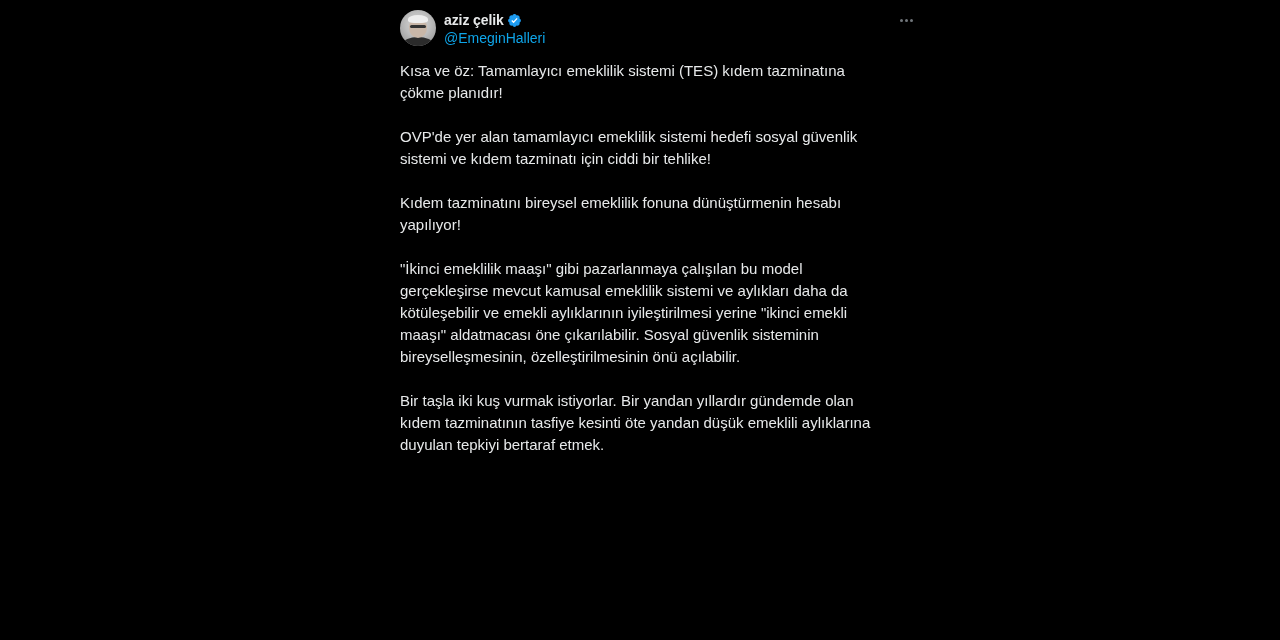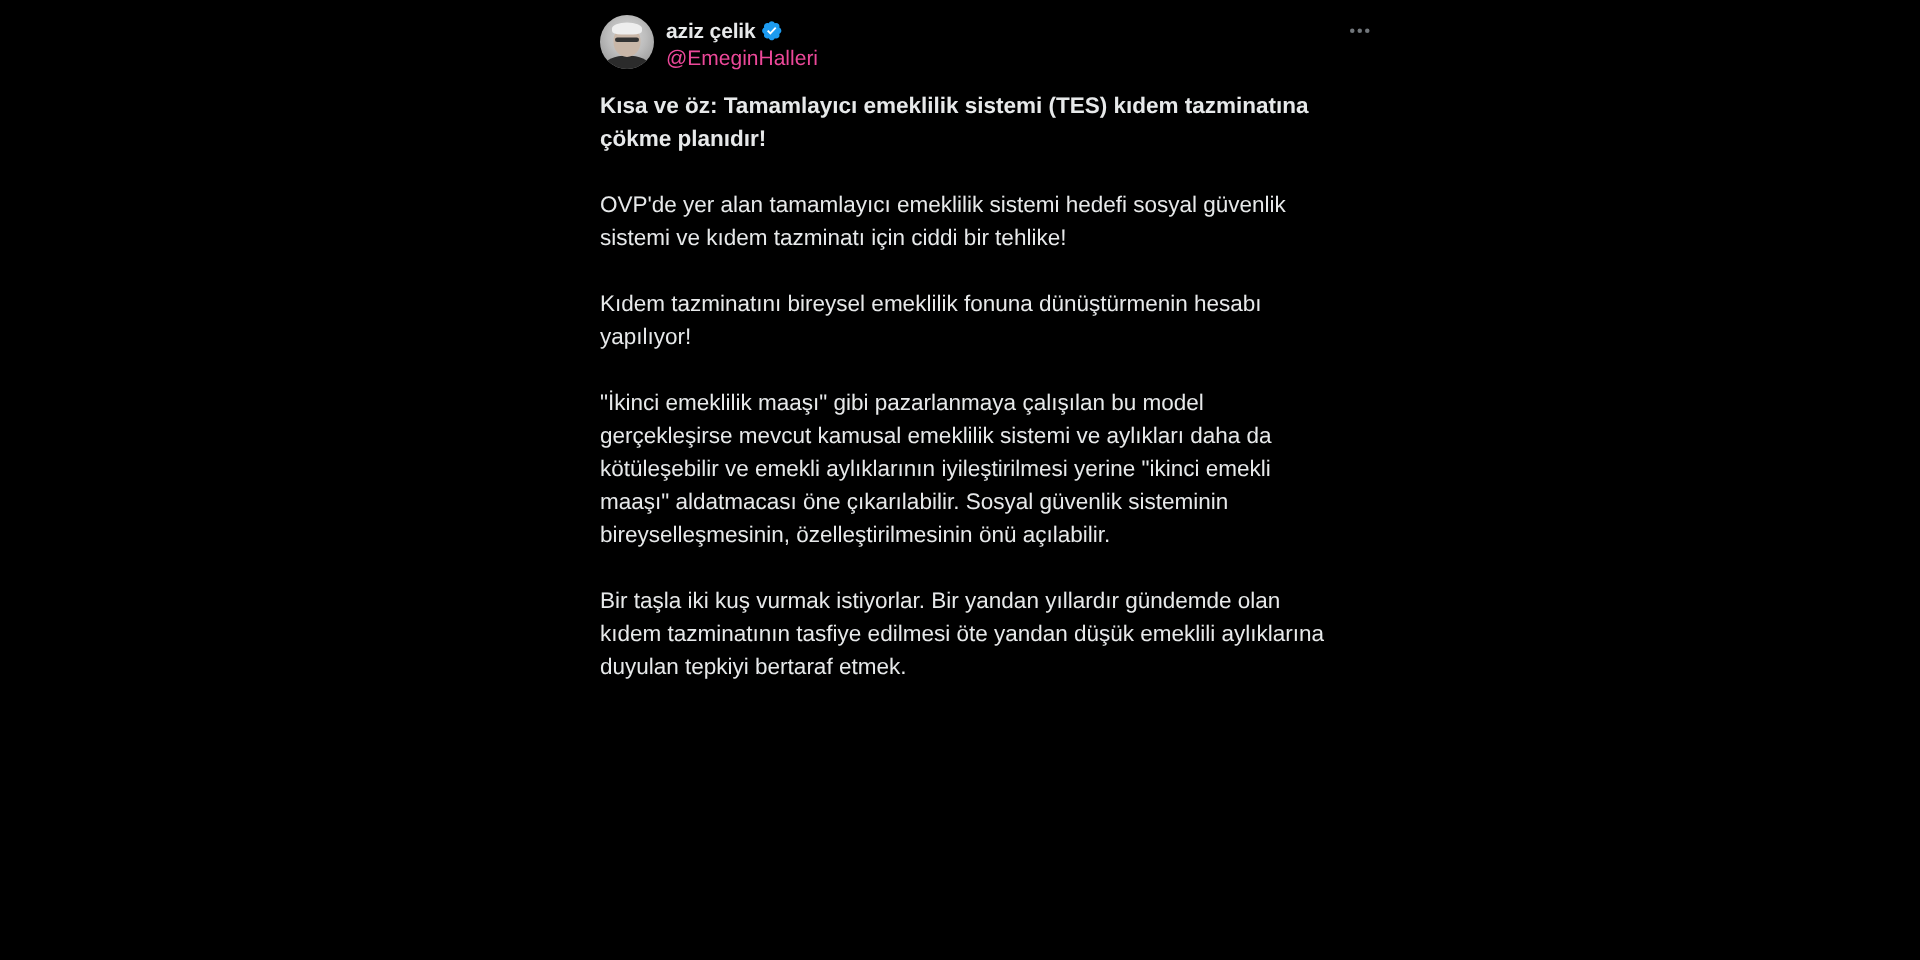--- a/index.html
+++ b/index.html
@@ -92,21 +92,21 @@
       margin-left: 3px;
       width: 15px;
       height: 15px;
       display: inline-block;
     }
     .handle {
       position: absolute;
       left: 44px;
       top: 20px;
       font-size: 14px;
-      color: #ec4899;
+      color: #0ea5e9;
     }
     .more-button {
       position: absolute;
       right: 2px;
       top: 0px;
       width: 24px;
       height: 20px;
       display: flex;
       align-items: center;
       justify-content: center;
@@ -126,21 +126,21 @@
       width: 528px;
       font-size: 15px;
       line-height: 22px;
       color: #e7e9ea;
     }
     .para {
       margin: 0 0 22px 0;
       white-space: pre-line;
     }
     .para.bold {
-      font-weight: bold;
+      font-weight: normal;
     }
   </style>
 </head>
 <body>
 
 <div class="tweet">
   <div class="header">
     <div class="avatar">
       <div class="shirt"></div>
       <div class="face"></div>
@@ -170,16 +170,16 @@
     <p class="para">OVP'de yer alan tamamlayıcı emeklilik sistemi hedefi sosyal güvenlik
 sistemi ve kıdem tazminatı için ciddi bir tehlike!</p>
     <p class="para">Kıdem tazminatını bireysel emeklilik fonuna dünüştürmenin hesabı
 yapılıyor!</p>
     <p class="para">"İkinci emeklilik maaşı" gibi pazarlanmaya çalışılan bu model
 gerçekleşirse mevcut kamusal emeklilik sistemi ve aylıkları daha da
 kötüleşebilir ve emekli aylıklarının iyileştirilmesi yerine "ikinci emekli
 maaşı" aldatmacası öne çıkarılabilir. Sosyal güvenlik sisteminin
 bireyselleşmesinin, özelleştirilmesinin önü açılabilir.</p>
     <p class="para">Bir taşla iki kuş vurmak istiyorlar. Bir yandan yıllardır gündemde olan
-kıdem tazminatının tasfiye edilmesi öte yandan düşük emeklili aylıklarına
+kıdem tazminatının tasfiye kesinti öte yandan düşük emeklili aylıklarına
 duyulan tepkiyi bertaraf etmek.</p>
   </div>
 </div>
 
 </body></html>

